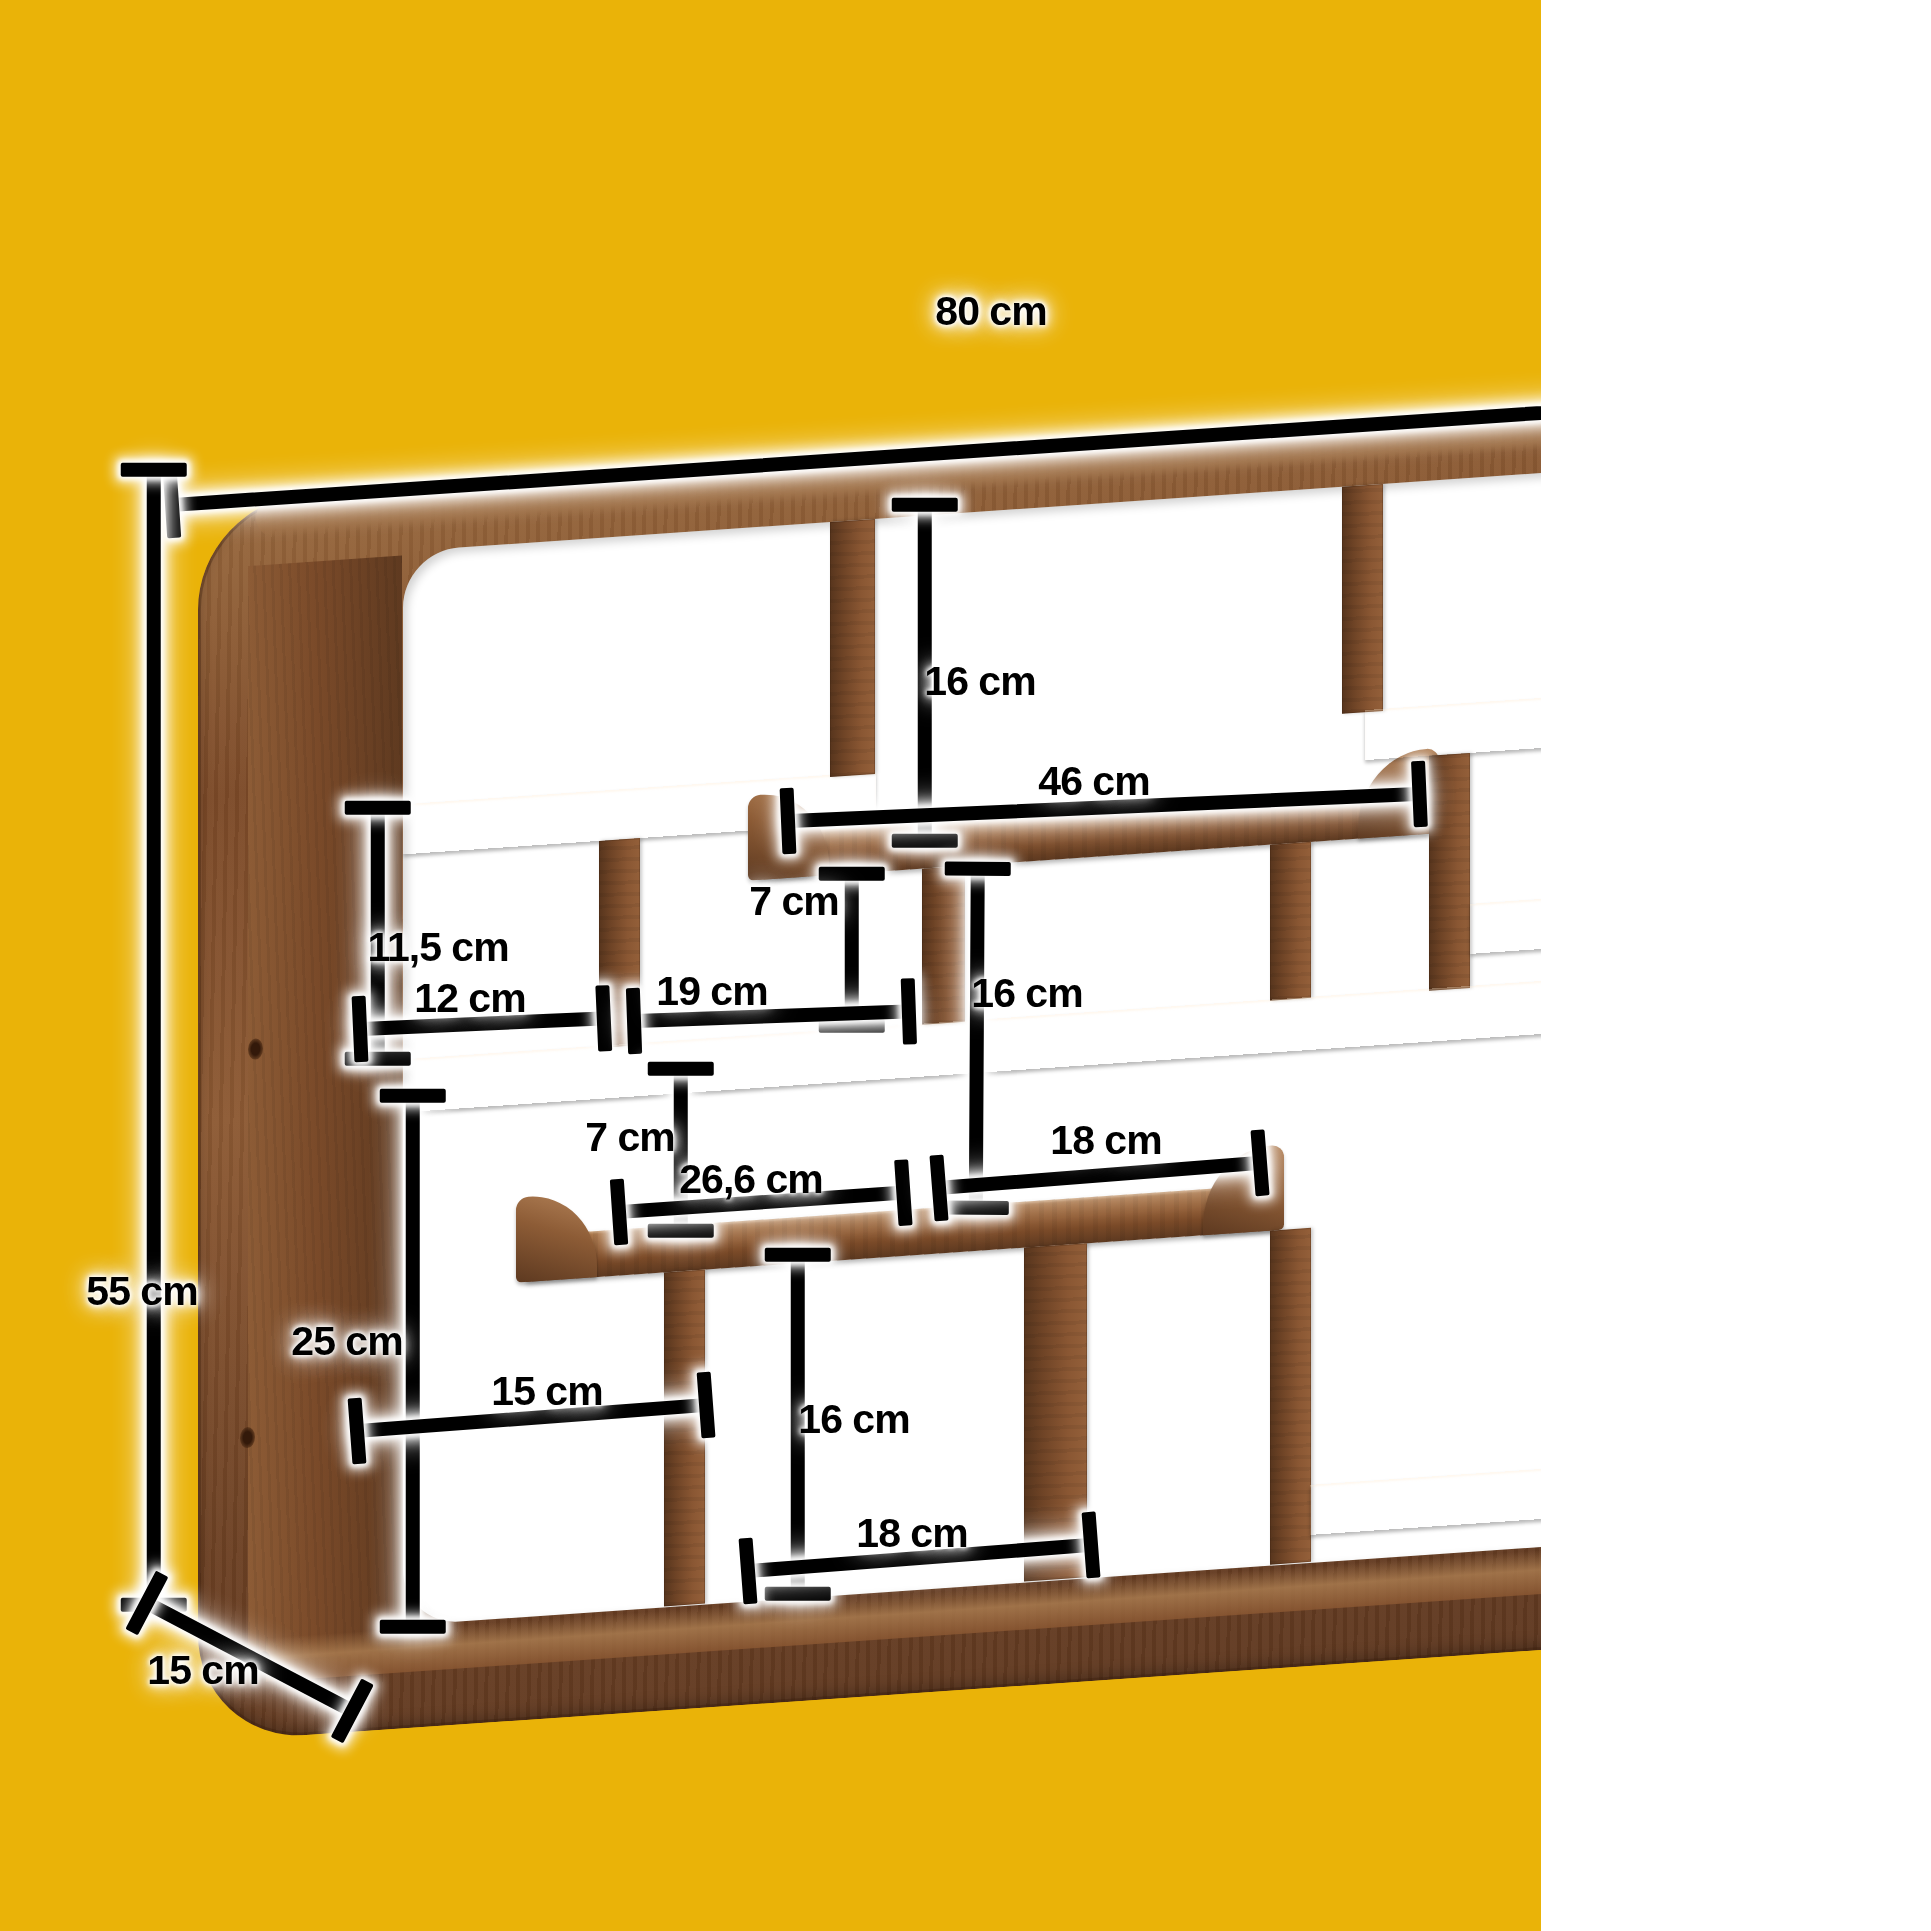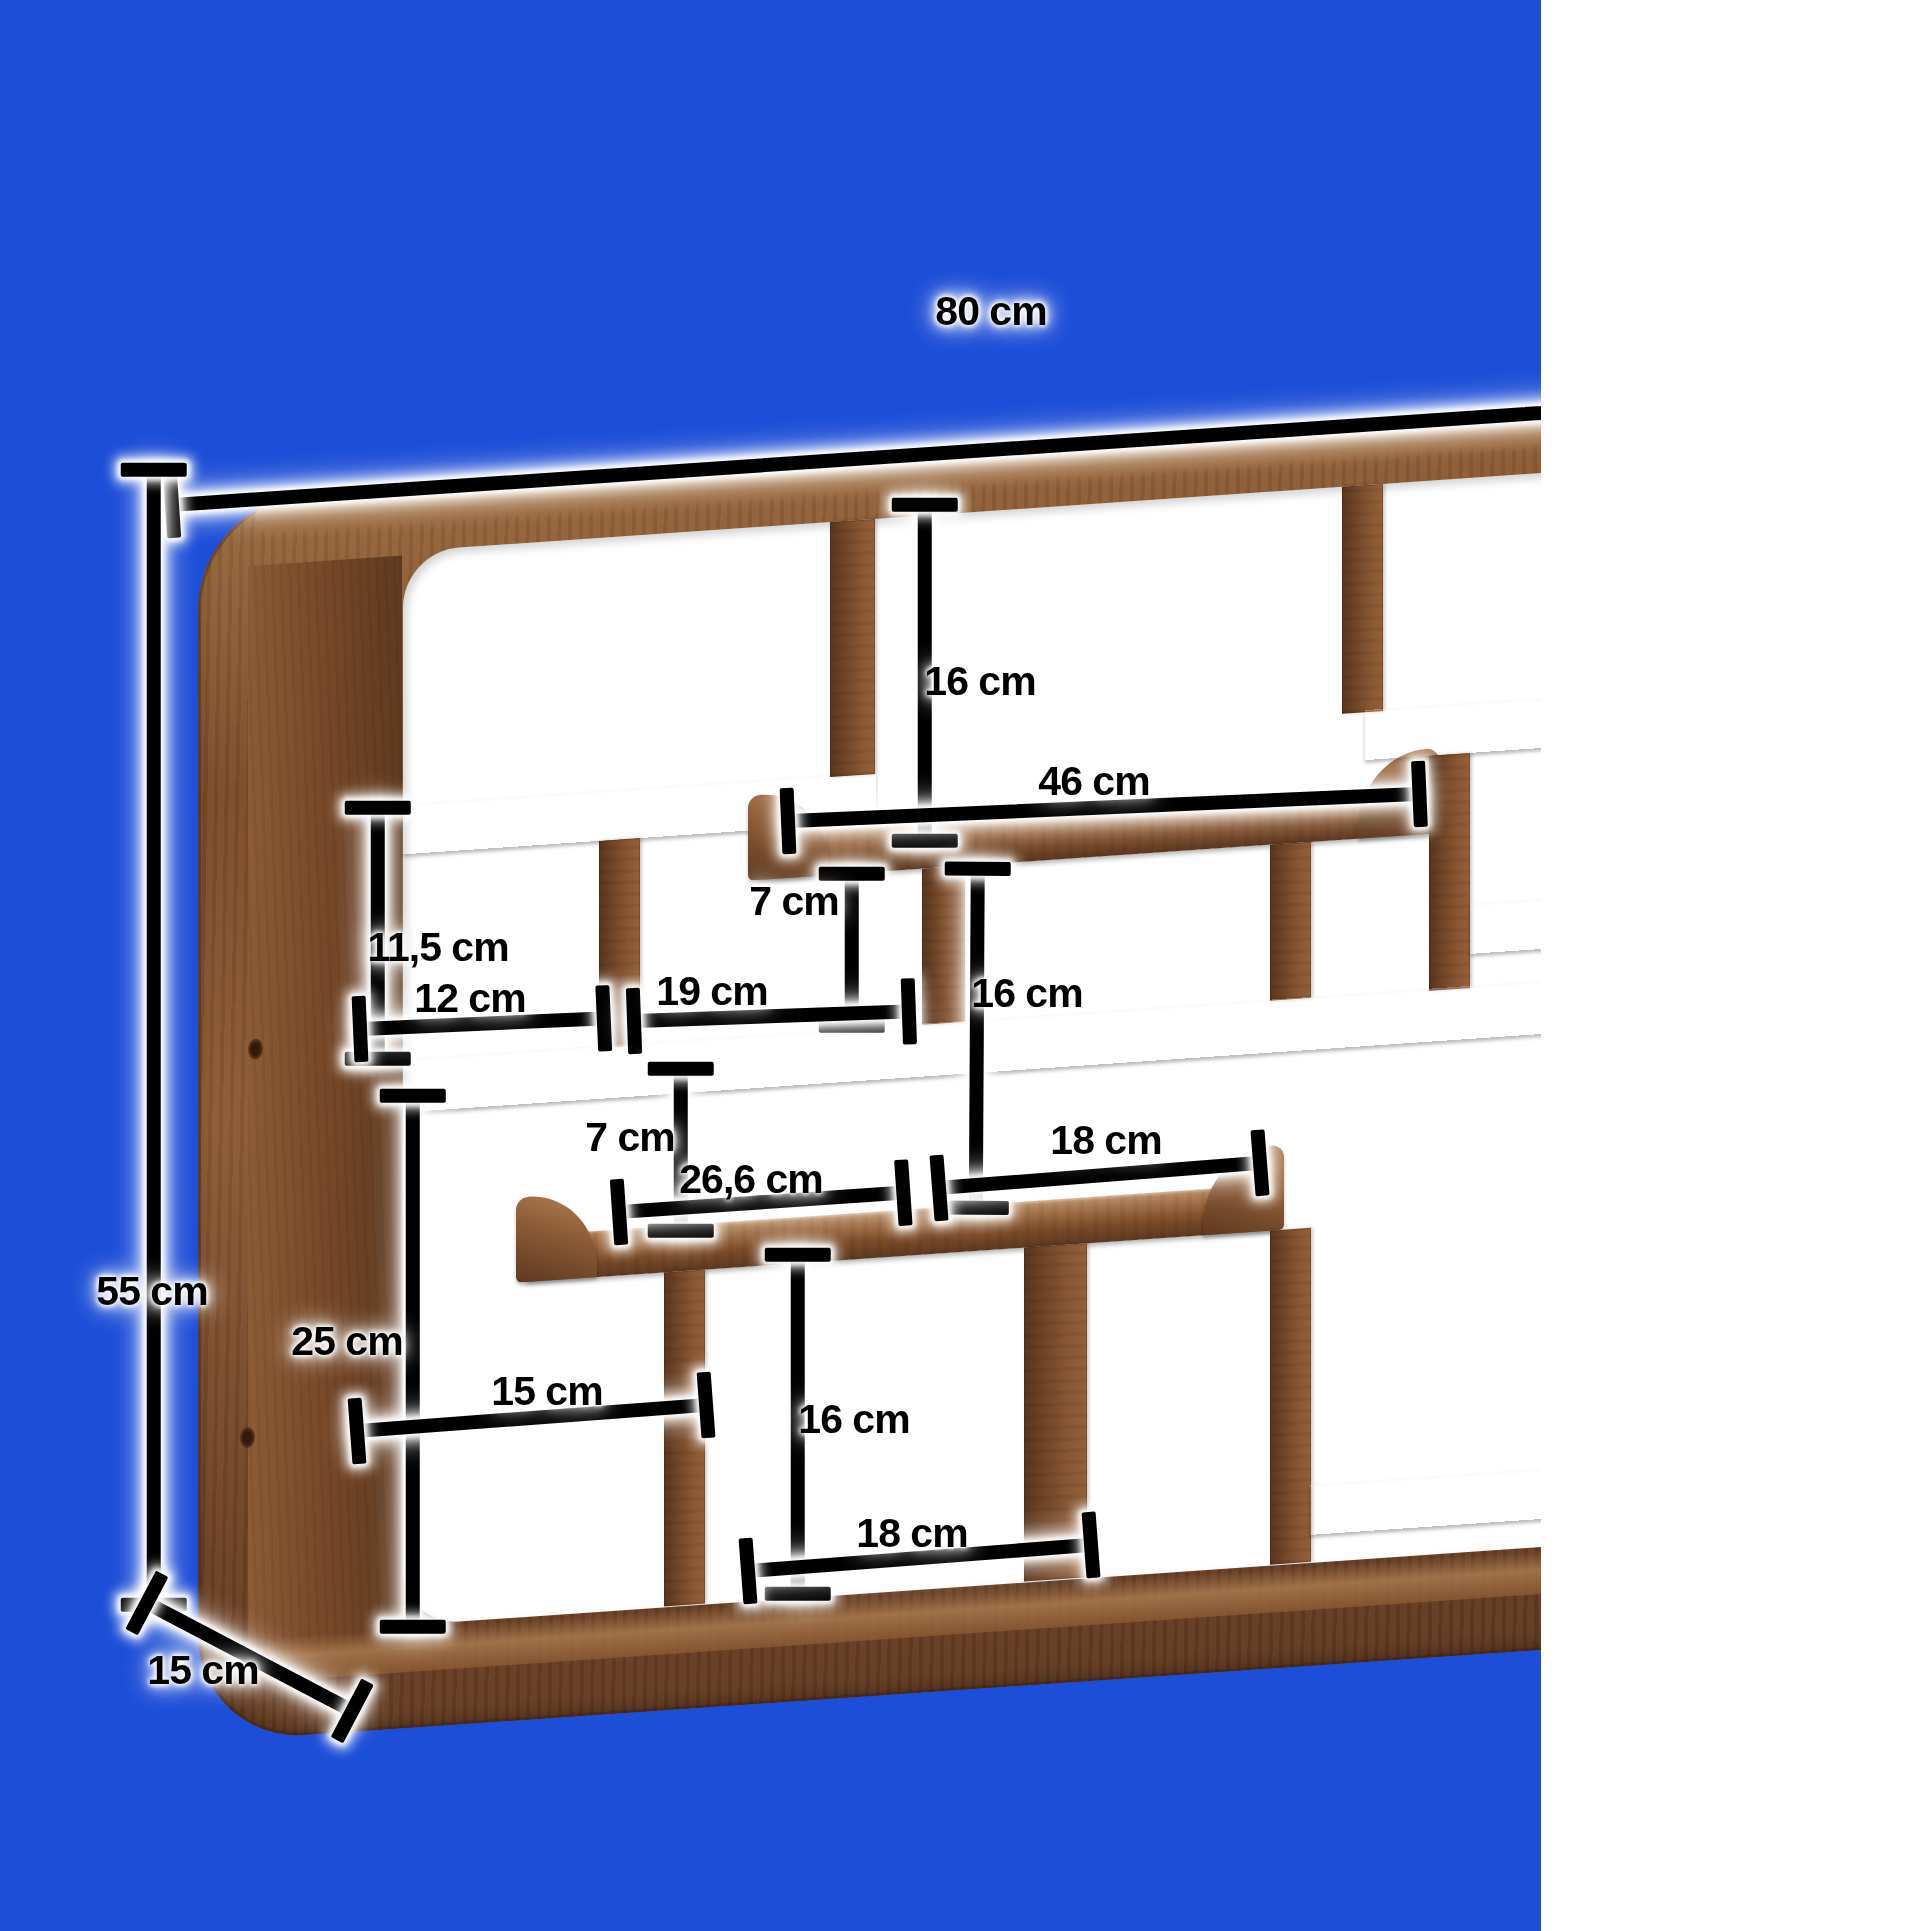--- a/index.html
+++ b/index.html
@@ -1,16 +1,16 @@
 <!DOCTYPE html>
 <html><head>
 <meta charset="utf-8">
 <style>
   html,body{margin:0;padding:0;background:#fff;}
-  #canvas{position:relative;width:1541px;height:1931px;background:#1d4ed8;overflow:hidden;
+  #canvas{position:relative;width:1541px;height:1931px;background:#eab308;overflow:hidden;
           font-family:"Liberation Sans",sans-serif;}
 
   
   #shelf{position:absolute;left:198px;top:446px;width:1612px;height:1241px;
          transform:skewY(-3.94deg);transform-origin:50% 50%;}
   .frame{position:absolute;inset:0;border-radius:108px;
          background:
            repeating-linear-gradient(91deg,rgba(0,0,0,.05) 0 3.9px,rgba(255,255,255,.03) 3.9px 10.6px),
            linear-gradient(176deg,#9a6a3f 0%,#7c4a28 22%,#8d5a34 46%,#6d4124 78%,#5e3820 100%);
          box-shadow:inset 0 0 0 2.9px rgba(58,30,12,.35), inset 0 -5.8px 13.5px rgba(0,0,0,.25);}
@@ -98,21 +98,21 @@
     <div class="bv" style="left:466px;top:803px;width:41px;height:334px;"></div>
     <div class="bv" style="left:826px;top:803px;width:63px;height:334px;"></div>
     <div class="bv" style="left:1072px;top:803px;width:41px;height:334px;"></div>
     <div class="bh" style="left:1112px;top:1060px;width:447px;height:50px;"></div>
   </div>
 
   <div id="annotations">
       <div class="dim-line" style="left: 172px; top: 498px; width: 1655px; transform: rotate(-3.84743deg);"></div>
       <div class="dim-label" style="left: 991px; top: 311px;">80 cm</div>
       <div class="dim-line" style="left: 154px; top: 463px; width: 1135px; transform: rotate(90deg);"></div>
-      <div class="dim-label" style="left: 152px; top: 1291px;">55 cm</div>
+      <div class="dim-label" style="left: 142px; top: 1291px;">55 cm</div>
       <div class="dim-line" style="left: 147px; top: 1596px; width: 232px; transform: rotate(27.7364deg);"></div>
       <div class="dim-label" style="left: 203px; top: 1670px;">15 cm</div>
       <div class="dim-line" style="left: 925px; top: 498px; width: 336px; transform: rotate(90deg);"></div>
       <div class="dim-label" style="left: 980px; top: 681px;">16 cm</div>
       <div class="dim-line" style="left: 788px; top: 814px; width: 632px; transform: rotate(-2.45153deg);"></div>
       <div class="dim-label" style="left: 1094px; top: 781px;">46 cm</div>
       <div class="dim-line" style="left: 852px; top: 867px; width: 152px; transform: rotate(90deg);"></div>
       <div class="dim-label" style="left: 794px; top: 901px;">7 cm</div>
       <div class="dim-line" style="left: 978px; top: 862px; width: 339px; transform: rotate(90.3265deg);"></div>
       <div class="dim-label" style="left: 1027px; top: 993px;">16 cm</div>

